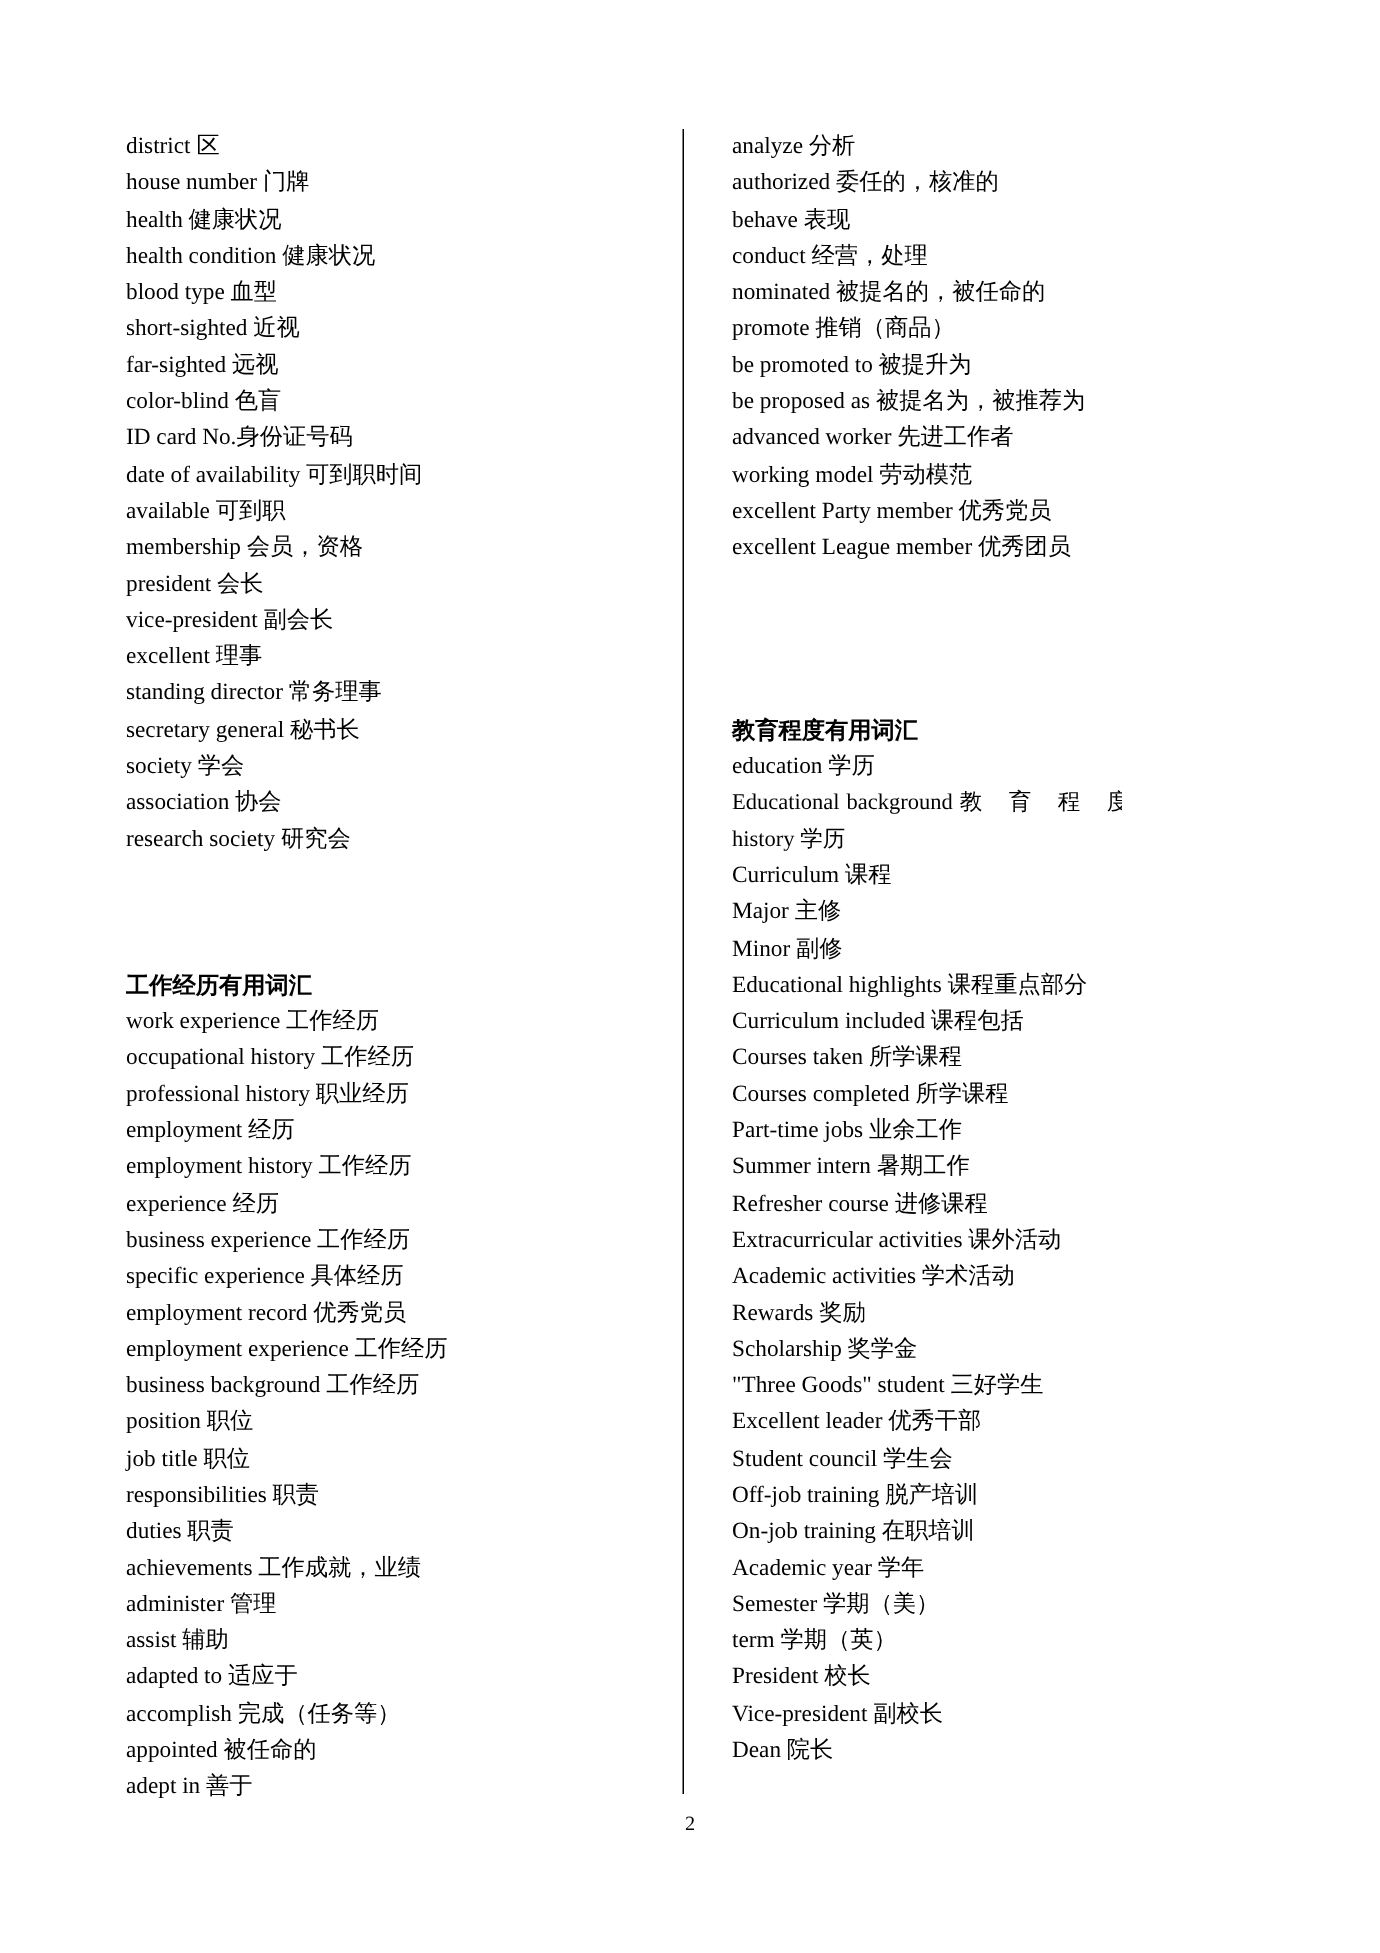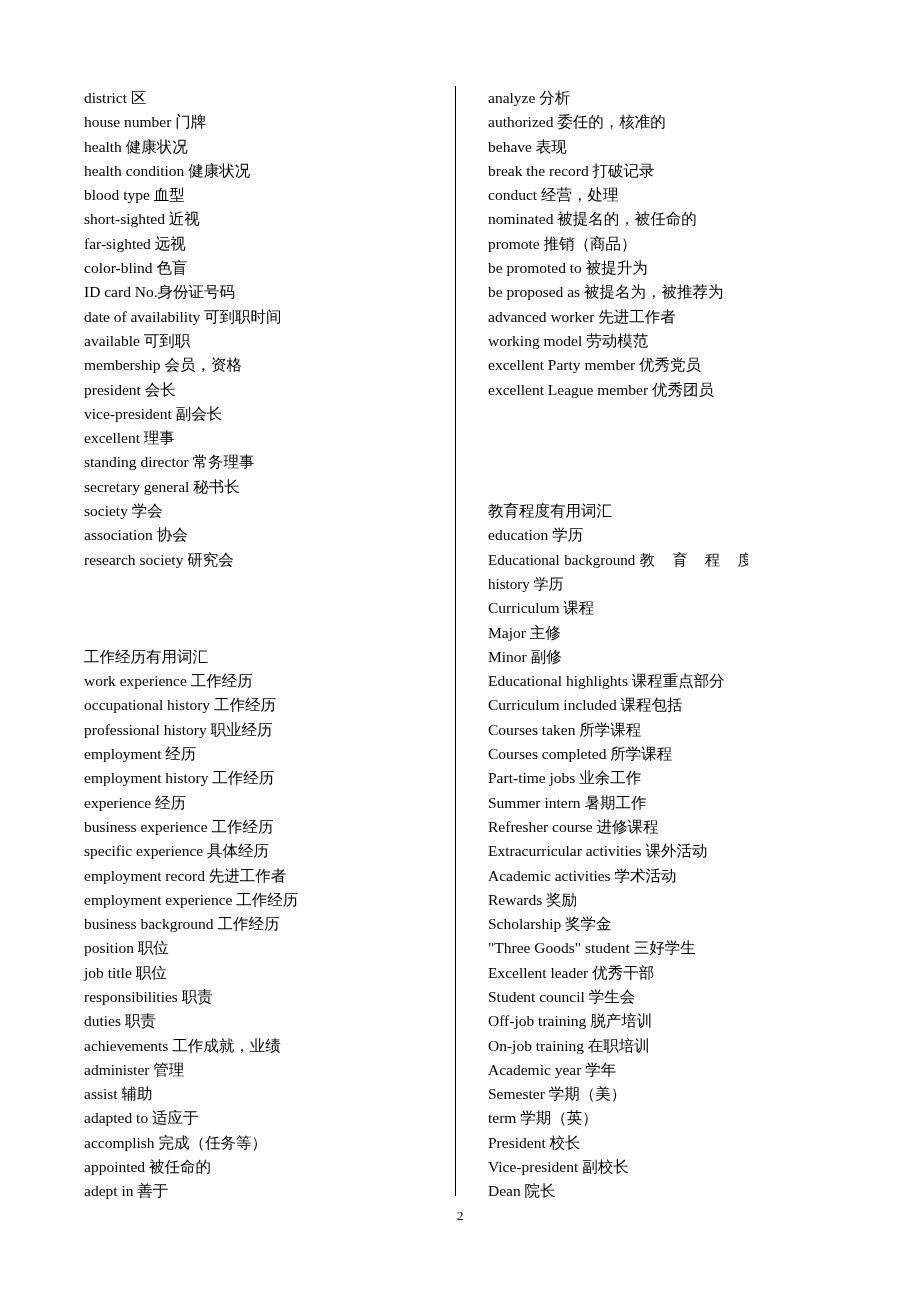--- a/index.html
+++ b/index.html
@@ -60,21 +60,21 @@
     white-space: normal;
     text-align: justify;
     text-align-last: left;
     width: 348px;
   }
   .entry-justified .j-spread {
     letter-spacing: 6px;
   }
   .heading {
     font-family: "DejaVu Sans", "Liberation Sans", sans-serif;
-    font-weight: normal;
+    font-weight: bold;
     font-size: 15.5px;
     line-height: 24.3px;
     white-space: nowrap;
   }
   .spacer-block {
     height: 72.9px;
   }
   .spacer-block-right {
     height: 97.2px;
   }
@@ -127,21 +127,21 @@
 
       <div>
         <div class="entry">work experience 工作经历</div>
         <div class="entry">occupational history 工作经历</div>
         <div class="entry">professional history 职业经历</div>
         <div class="entry">employment 经历</div>
         <div class="entry">employment history 工作经历</div>
         <div class="entry">experience 经历</div>
         <div class="entry">business experience 工作经历</div>
         <div class="entry">specific experience 具体经历</div>
-        <div class="entry">employment record 先进工作者</div>
+        <div class="entry">employment record 优秀党员</div>
         <div class="entry">employment experience 工作经历</div>
         <div class="entry">business background 工作经历</div>
         <div class="entry">position 职位</div>
         <div class="entry">job title 职位</div>
         <div class="entry">responsibilities 职责</div>
         <div class="entry">duties 职责</div>
         <div class="entry">achievements 工作成就，业绩</div>
         <div class="entry">administer 管理</div>
         <div class="entry">assist 辅助</div>
         <div class="entry">adapted to 适应于</div>
@@ -149,21 +149,20 @@
         <div class="entry">appointed 被任命的</div>
         <div class="entry">adept in 善于</div>
       </div>
     </div>
 
     <div class="col col-right">
       <div>
         <div class="entry">analyze 分析</div>
         <div class="entry">authorized 委任的，核准的</div>
         <div class="entry">behave 表现</div>
-        <div class="entry">break the record 打破记录</div>
         <div class="entry">conduct 经营，处理</div>
         <div class="entry">nominated 被提名的，被任命的</div>
         <div class="entry">promote 推销（商品）</div>
         <div class="entry">be promoted to 被提升为</div>
         <div class="entry">be proposed as 被提名为，被推荐为</div>
         <div class="entry">advanced worker 先进工作者</div>
         <div class="entry">working model 劳动模范</div>
         <div class="entry">excellent Party member 优秀党员</div>
         <div class="entry">excellent League member 优秀团员</div>
       </div>

